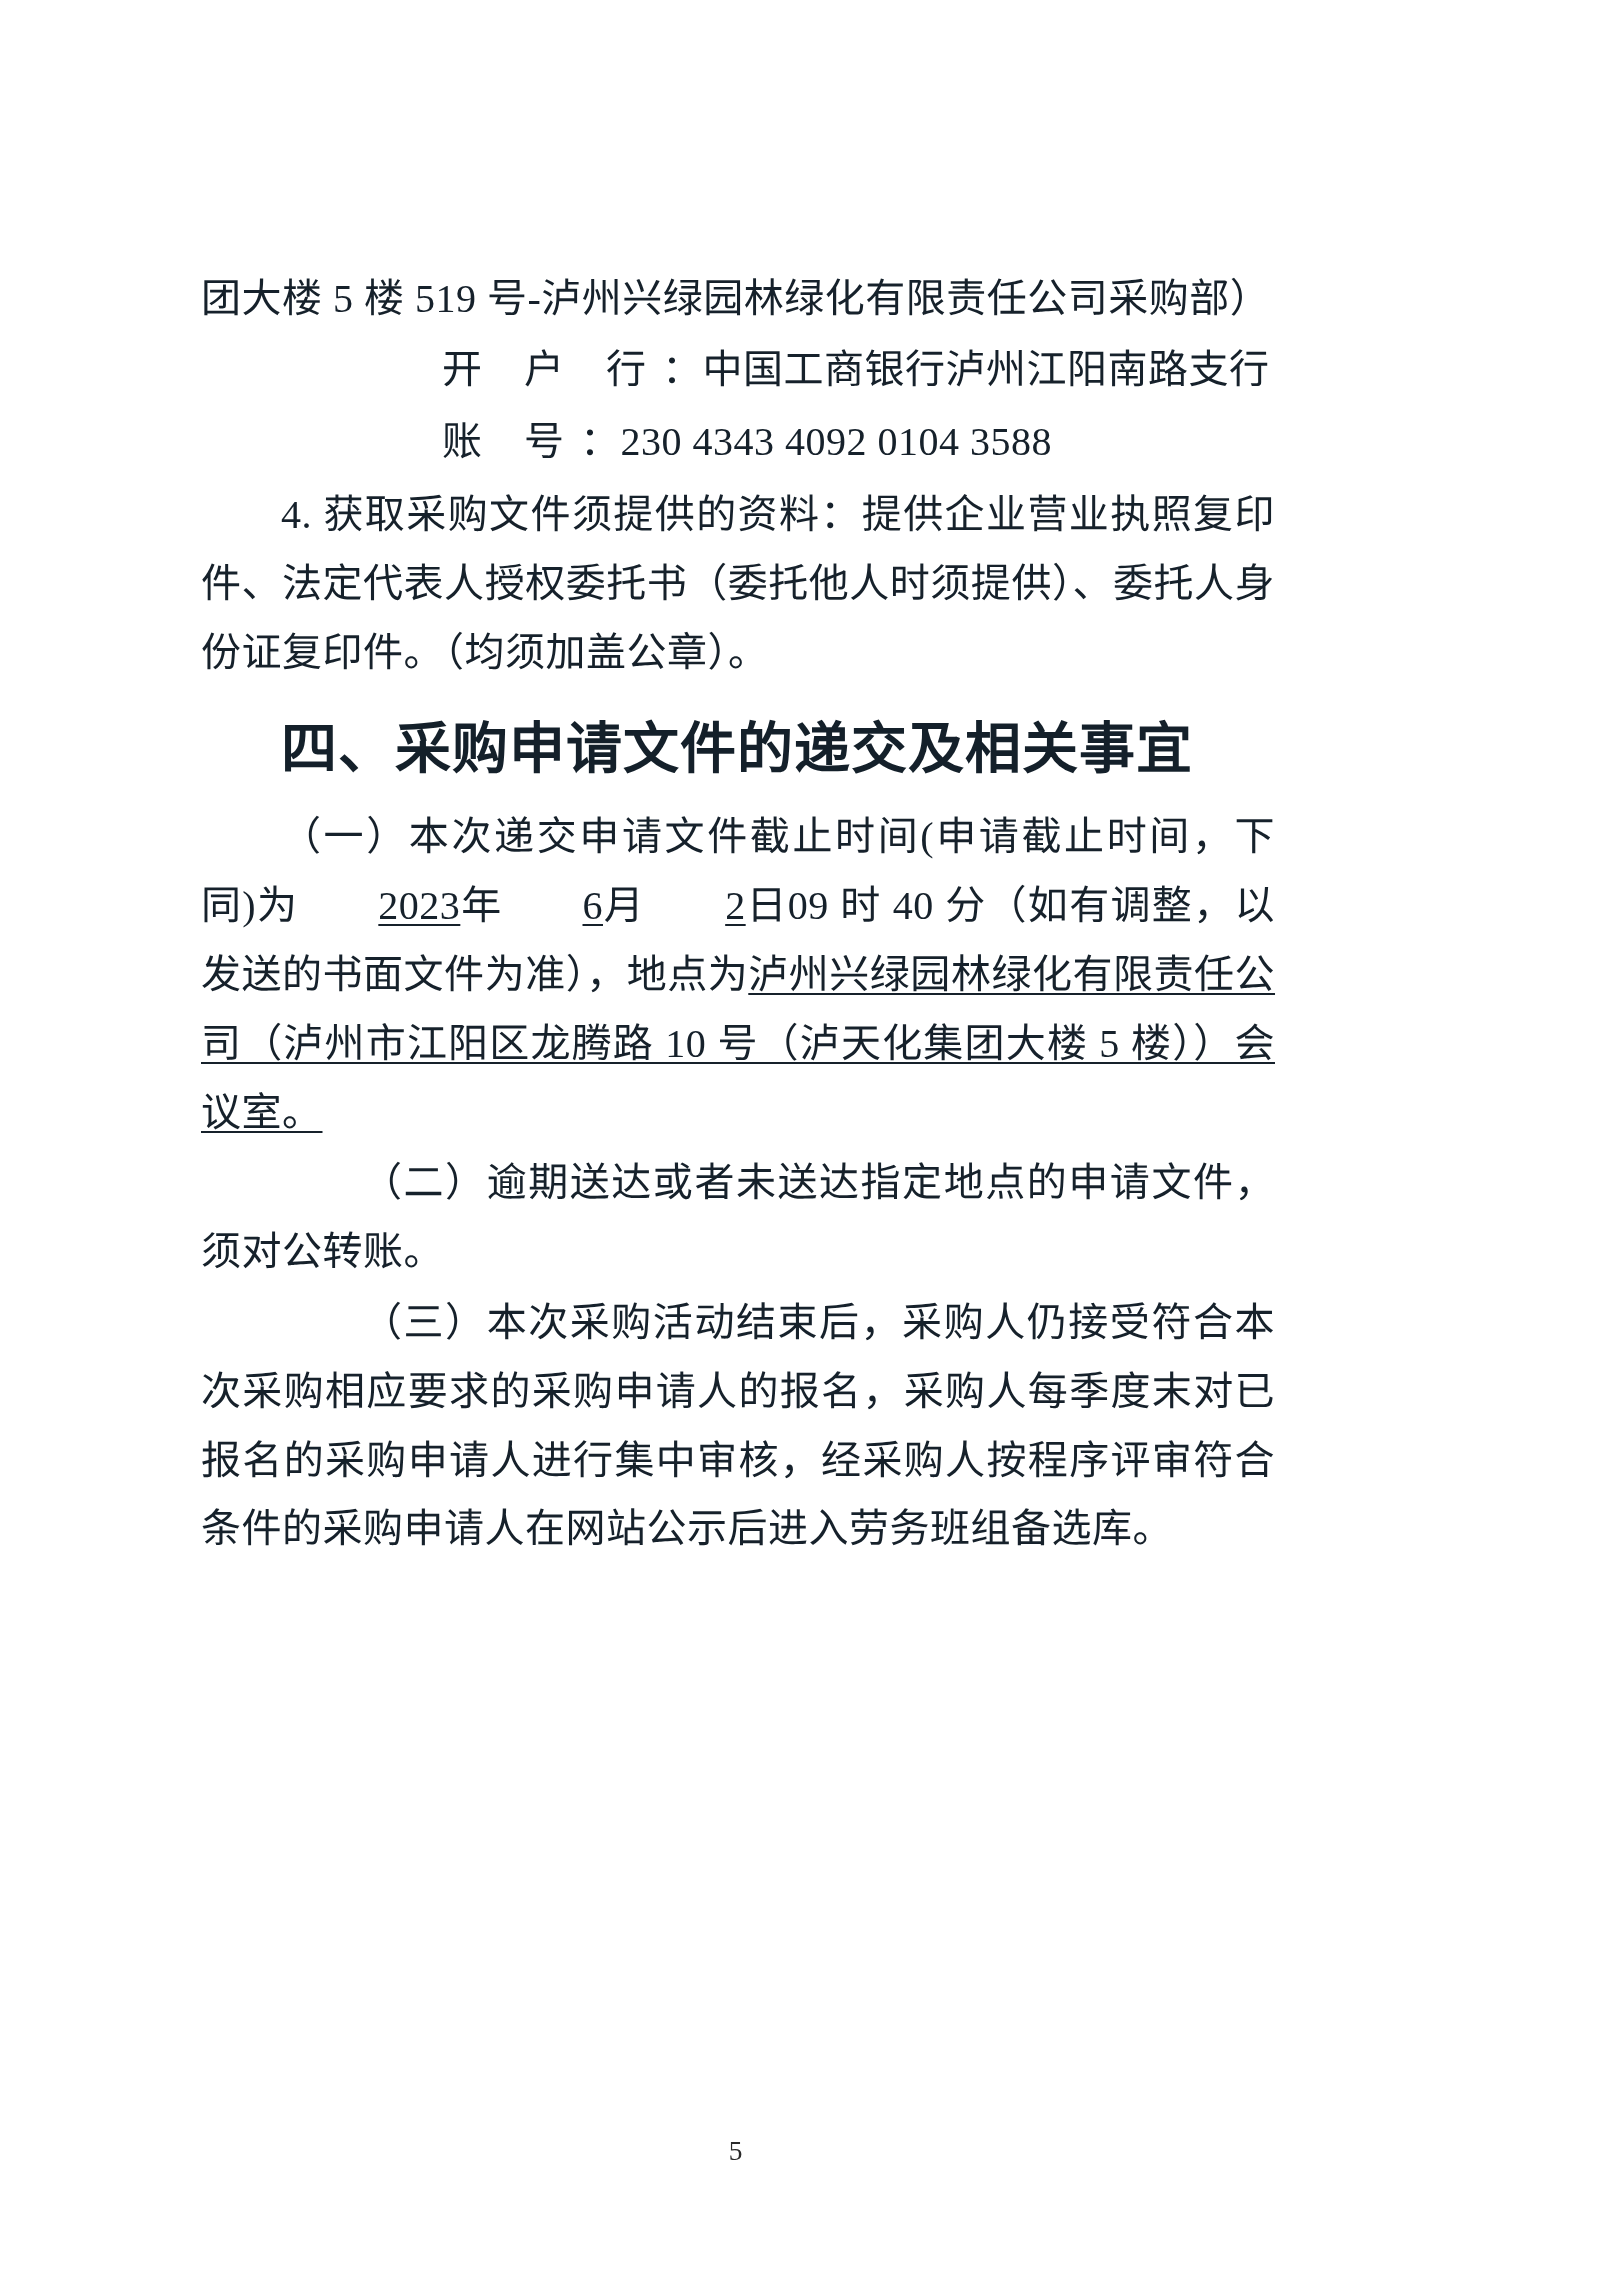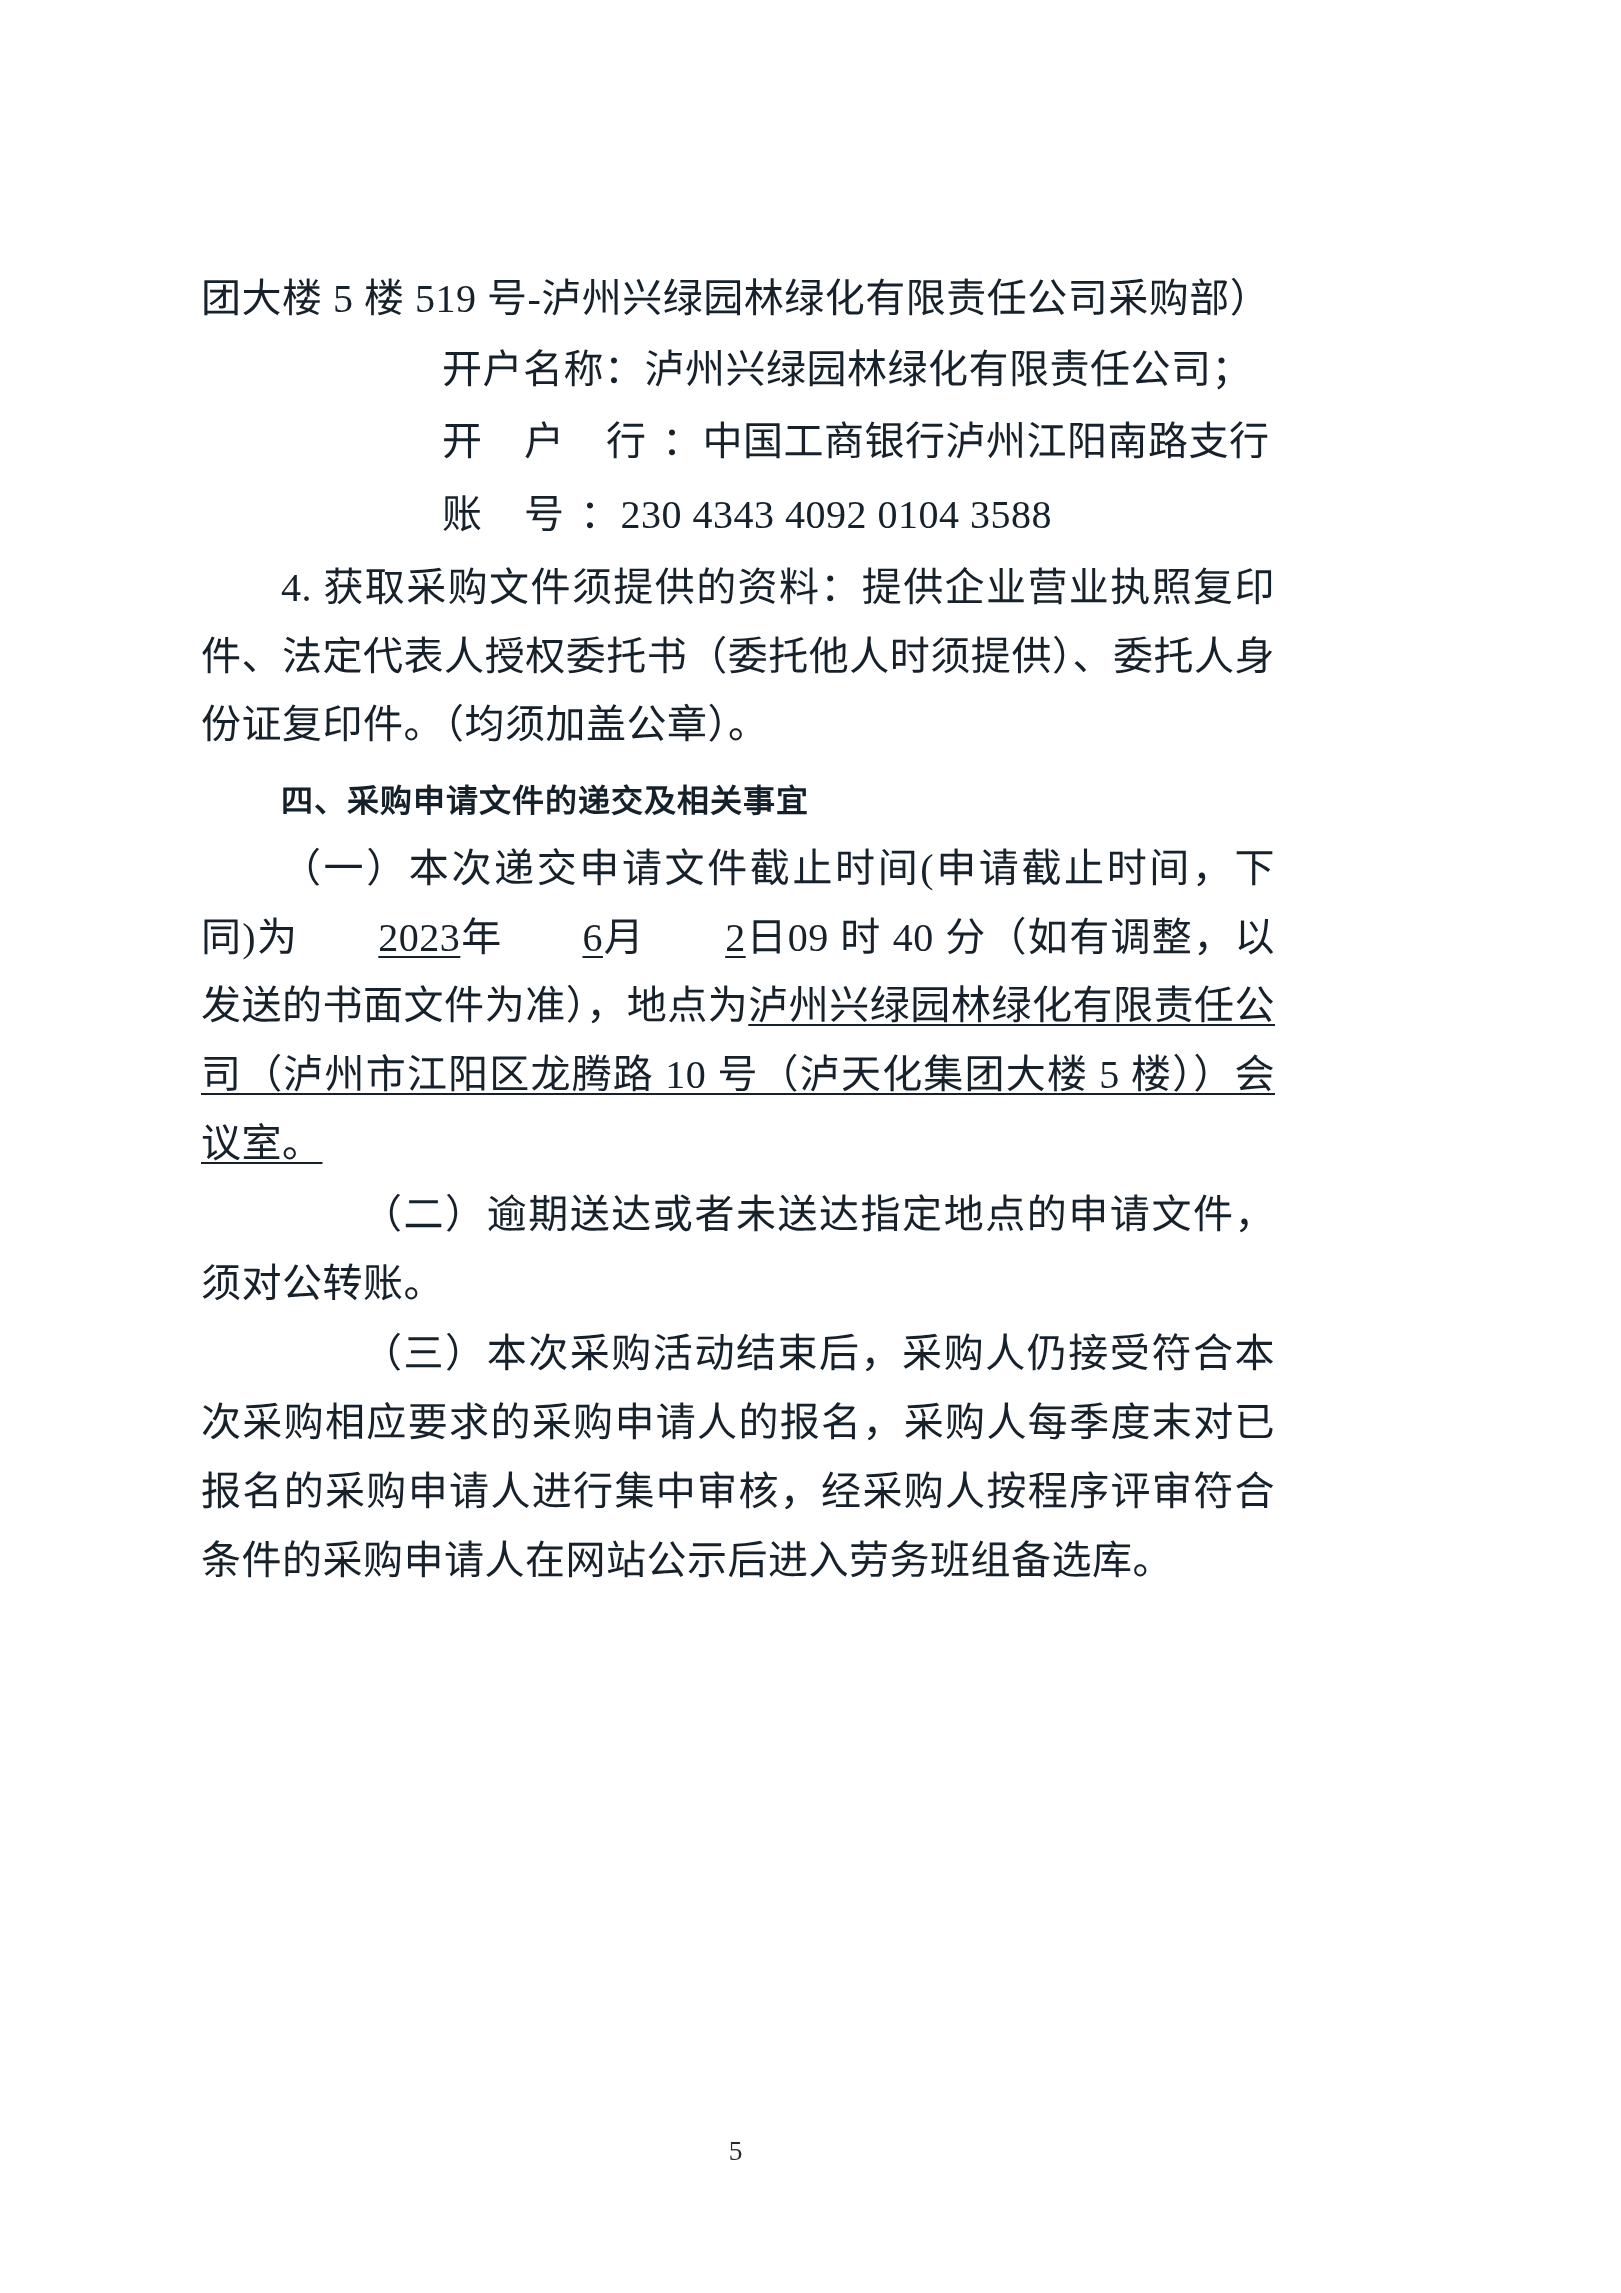--- a/index.html
+++ b/index.html
@@ -37,21 +37,21 @@
   }
   .indent2 {
     text-indent: 80px;
   }
   .indent4 {
     text-indent: 161px;
   }
   .heading {
     font-family: "DejaVu Sans", "Liberation Sans", sans-serif;
     font-weight: bold;
-    font-size: 32px;
+    font-size: 56px;
     margin: 13.7px 0 5.9px 0;
     text-indent: 80px;
     letter-spacing: 1px;
     color: #14202a;
   }
   .u {
     text-decoration: underline;
     text-underline-offset: 4.9px;
     text-decoration-thickness: 2px;
   }
@@ -83,23 +83,20 @@
 </style>
 </head>
 <body>
 
 <div class="page">
   <div class="doc-body">
 
     <p class="p">团大楼 5 楼 519 号-泸州兴绿园林绿化有限责任公司采购部）</p>
 
 
-    <p class="p acct-line">
-      <span>开户名称</span><span>：</span><span>泸州兴绿园林绿化有限责任公司；</span>
-    </p>
 
     <p class="p acct-line">
       <span class="spaced-label">开 户 行</span><span>：</span><span>中国工商银行泸州江阳南路支行</span>
     </p>
 
     <p class="p acct-line">
       <span class="spaced-label">账    号</span><span>：</span><span>230 4343 4092 0104 3588</span>
     </p>
 
     <p class="p indent2">4. 获取采购文件须提供的资料：提供企业营业执照复印件、法定代表人授权委托书（委托他人时须提供）、委托人身份证复印件。（均须加盖公章）。</p>

